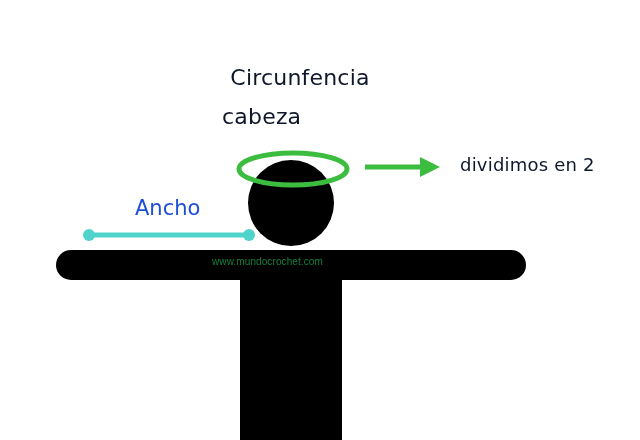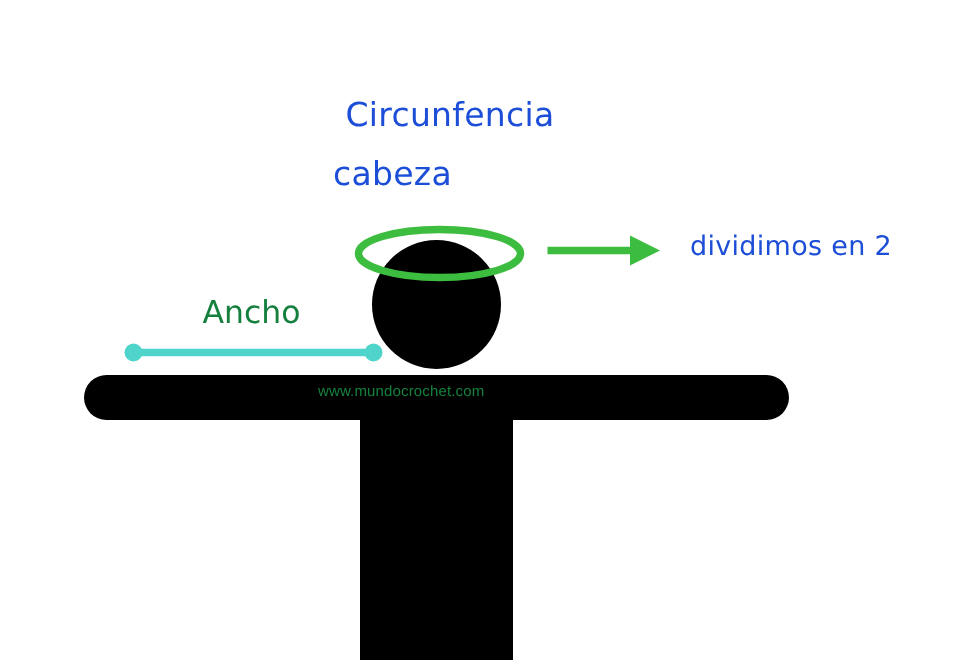--- a/index.html
+++ b/index.html
@@ -11,28 +11,28 @@
       width: 640px;
       height: 440px;
       position: relative;
       overflow: hidden;
       font-family: "DejaVu Sans", sans-serif;
     }
     .abs { position: absolute; }
 
     
     .label-green {
-      color: #1d4ed8;
+      color: #0f172a;
       font-family: "DejaVu Sans", sans-serif;
       font-size: 22px;
       letter-spacing: 0.2px;
       white-space: nowrap;
     }
     .label-teal {
-      color: #15803d;
+      color: #1d4ed8;
       font-family: "DejaVu Sans", sans-serif;
       font-size: 22px;
       white-space: nowrap;
     }
     #title-line1 { left: 222px; top: 65px; width: 156px; text-align: center; }
     #title-line2 { left: 222px; top: 104px; width: 156px; text-align: left; }
     #divide-label { left: 460px; top: 154px; font-size: 18px; }
     #width-label { left: 135px; top: 196px; font-size: 21px; }
 
     

